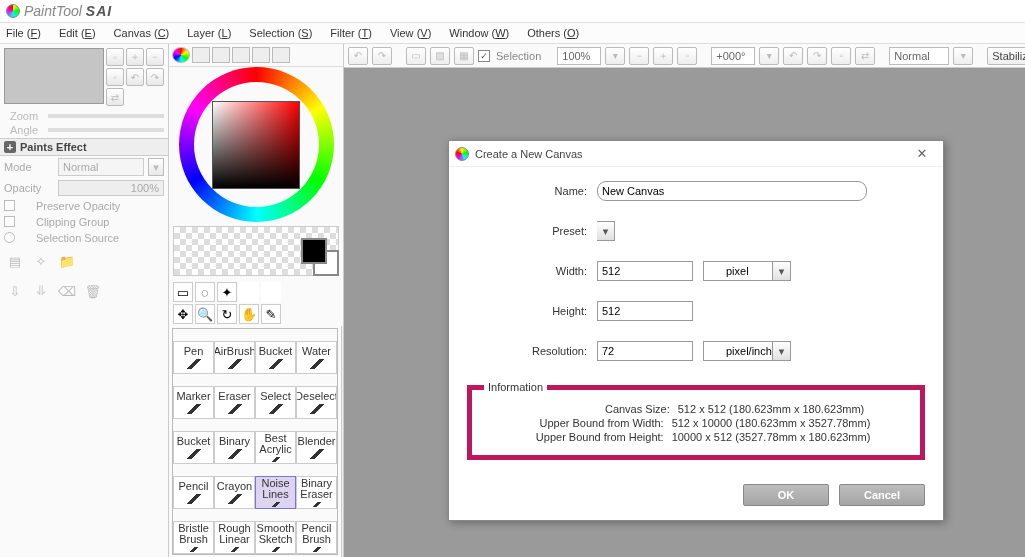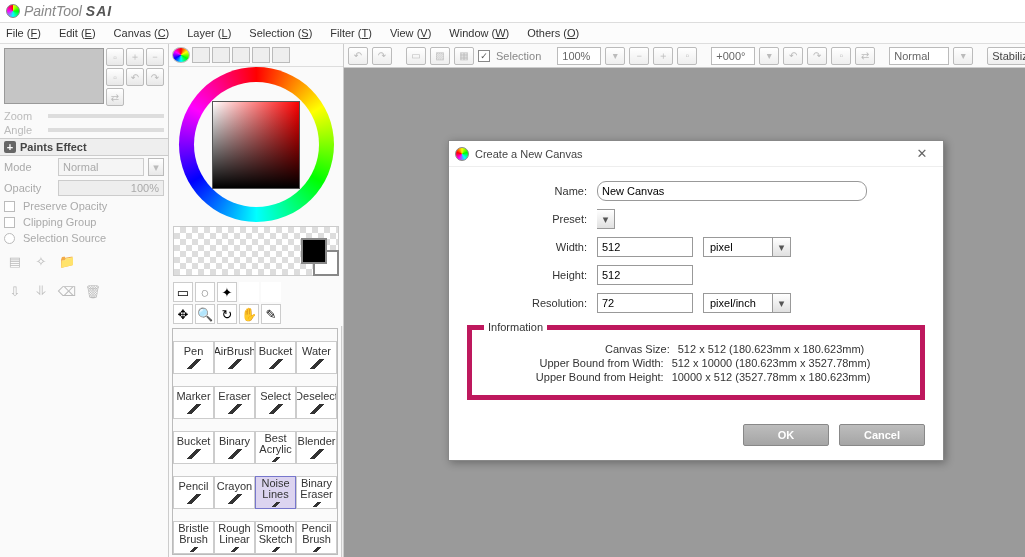--- a/index.html
+++ b/index.html
@@ -20,33 +20,33 @@
 .main { display: flex; height: calc(557px - 44px); }
 
 
 .left { width: 174px; border-right: 1px solid #ccc; background: #fafafa; display: flex; flex-direction: column; }
 .nav-thumb { margin: 4px; display: flex; gap: 2px; }
 .nav-thumb .thumb { width: 100px; height: 56px; background: #c5c5c5; border: 1px solid #999; }
 .nav-thumb .btns { display: flex; flex-direction: column; gap: 2px; }
 .nav-thumb .btnrow { display: flex; gap: 2px; }
 .sqbtn { width: 18px; height: 18px; border: 1px solid #bbb; background: linear-gradient(#fff,#e8e8e8); display: flex; align-items: center; justify-content: center; color: #bbb; font-size: 10px; border-radius: 2px; }
 .slider-row { display: flex; align-items: center; margin: 0 4px 2px 4px; gap: 4px; }
-.slider-row .lbl { color: #bbb; width: 40px; }
+.slider-row .lbl { color: #bbb; width: 40px; text-align: center; }
 .slider-row .track { flex: 1; height: 4px; background: #ddd; position: relative; }
 
 .section-head { background: #eee; border-top: 1px solid #ccc; border-bottom: 1px solid #ccc; padding: 2px 4px; display: flex; align-items: center; gap: 4px; font-weight: bold; color: #444; }
 .section-head .plus { width: 12px; height: 12px; background: #666; color: #fff; display: flex; align-items: center; justify-content: center; font-size: 11px; border-radius: 2px; }
 
 .prop-row { display: flex; align-items: center; margin: 2px 4px; gap: 4px; }
 .prop-row .lbl { width: 50px; color: #aaa; }
 .prop-row .select { flex: 1; height: 18px; border: 1px solid #ccc; background: #f5f5f5; padding: 0 4px; display: flex; align-items: center; color: #aaa; }
 .prop-row .dropbtn { width: 16px; height: 18px; border: 1px solid #bbb; background: linear-gradient(#fff,#e8e8e8); color: #bbb; display: flex; align-items: center; justify-content: center; }
 .prop-row .opacity-bar { flex: 1; height: 16px; background: #eee; border: 1px solid #ccc; text-align: right; padding: 0 4px; color: #aaa; line-height: 14px; }
 
-.check-row { display: flex; align-items: flex-end; margin: 2px 4px; gap: 8px; color: #aaa; }
+.check-row { display: flex; align-items: flex-start; margin: 2px 4px; gap: 21px; color: #aaa; }
 .check-row .box { width: 11px; height: 11px; border: 1px solid #bbb; background: #fff; }
 .check-row .radio { width: 11px; height: 11px; border: 1px solid #bbb; border-radius: 50%; background: #fff; }
 
 .icon-row { display: flex; gap: 8px; margin: 6px 6px; }
 .icon-row .ic { width: 18px; height: 18px; border: 1px solid transparent; color: #bbb; display: flex; align-items: center; justify-content: center; font-size: 13px; }
 
 
 .mid { width: 175px; border-right: 1px solid #ccc; background: #fafafa; display: flex; flex-direction: column; }
 .color-tabs { display: flex; gap: 2px; padding: 3px; border-bottom: 1px solid #ddd; }
 .color-tabs .tab { width: 18px; height: 16px; border: 1px solid #bbb; background: #eee; }
@@ -86,27 +86,27 @@
 
 .canvas-body { flex: 1; background: #9a9a9a; position: relative; }
 
 
 .dialog { position: absolute; left: 448px; top: 140px; width: 496px; background: #fff; border: 1px solid #888; box-shadow: 2px 2px 8px rgba(0,0,0,0.3); }
 .dialog .titlebar2 { height: 26px; background: #fff; display: flex; align-items: center; padding: 0 6px; border-bottom: 1px solid #eee; }
 .dialog .titlebar2 .logo { width: 14px; height: 14px; border-radius: 50%; background: conic-gradient(#ff0,#0f0,#0ff,#f0f,#f00,#ff0); border: 1px solid #888; margin-right: 6px; }
 .dialog .titlebar2 .title { color: #444; }
 .dialog .titlebar2 .close { margin-left: auto; width: 30px; height: 20px; display: flex; align-items: center; justify-content: center; color: #666; font-size: 13px; }
 .dialog .body { padding: 14px 18px 10px 18px; }
-.dialog .form-row { display: flex; align-items: center; margin-bottom: 8px; }
+.dialog .form-row { display: flex; align-items: center; margin-bottom: 20px; }
 .dialog .form-row .lbl { width: 130px; text-align: right; padding-right: 10px; color: #333; }
 .dialog .form-row input[type=text] { height: 20px; border: 1px solid #999; padding: 0 4px; font-size: 11px; }
 .dialog .form-row .name-input { width: 270px; border-radius: 9px; }
 .dialog .form-row .preset-input { width: 228px; }
 .dialog .form-row .small-input { width: 96px; }
-.dialog .form-row .unit-select { width: 70px; height: 20px; border: 1px solid #999; background: #fff; padding: 0 6px; display: flex; align-items: center; margin-left: 10px; }
+.dialog .form-row .unit-select { width: 70px; height: 20px; border: 1px solid #999; background: #fff; padding: 0 22px; display: flex; align-items: center; margin-left: 10px; }
 .dialog .form-row .drop { width: 18px; height: 20px; border: 1px solid #999; border-left: none; background: linear-gradient(#fff,#e0e0e0); display: flex; align-items: center; justify-content: center; color: #555; }
 .dialog fieldset { border: 5px solid #be185d; padding: 8px 12px 10px 12px; margin-top: 6px; }
 .dialog legend { padding: 0 4px; color: #333; }
 .dialog .info-row { display: flex; margin: 2px 0; justify-content: center; }
 .dialog .info-row .lbl2 { width: 150px; text-align: right; padding-right: 8px; color: #333; }
 .dialog .info-row .val { color: #333; }
 .dialog .btnbar { display: flex; justify-content: flex-end; gap: 10px; padding: 14px 18px; }
 .dialog .btnbar .dbtn { width: 86px; height: 22px; border: 1px solid #888; background: linear-gradient(#bdbdbd,#a5a5a5); color: #fff; display: flex; align-items: center; justify-content: center; border-radius: 2px; font-weight: bold; cursor: pointer; }
 </style>
 </head>

